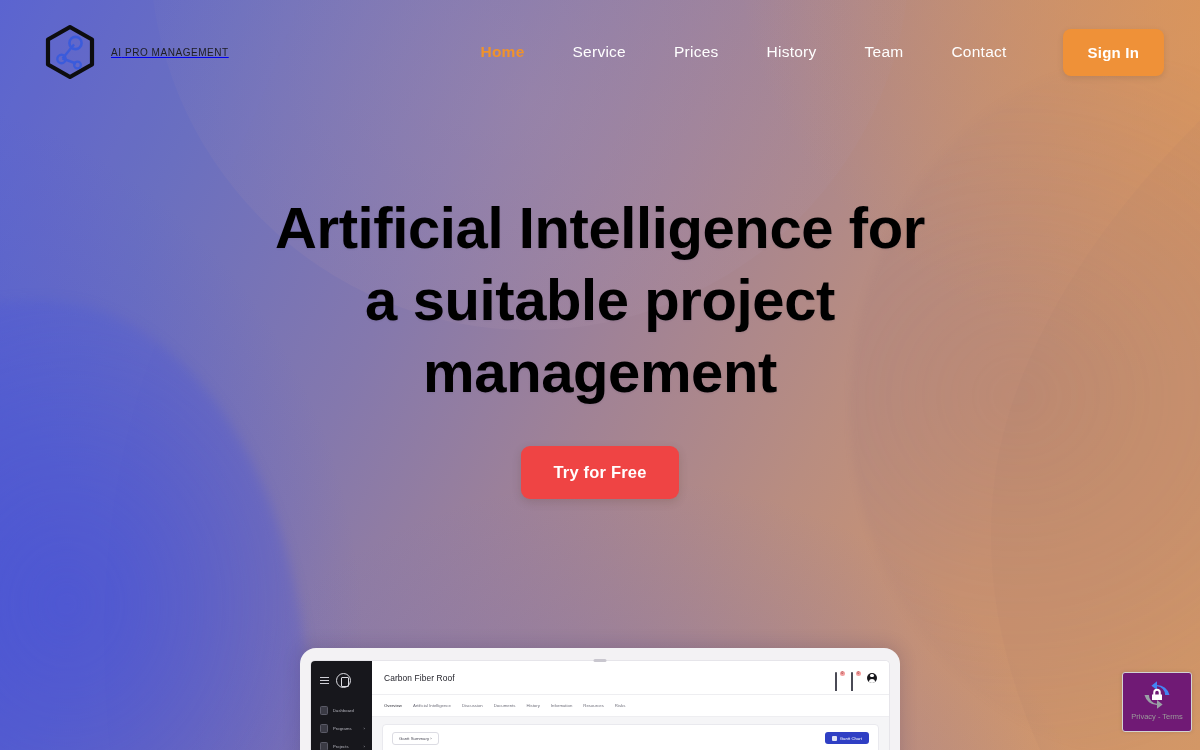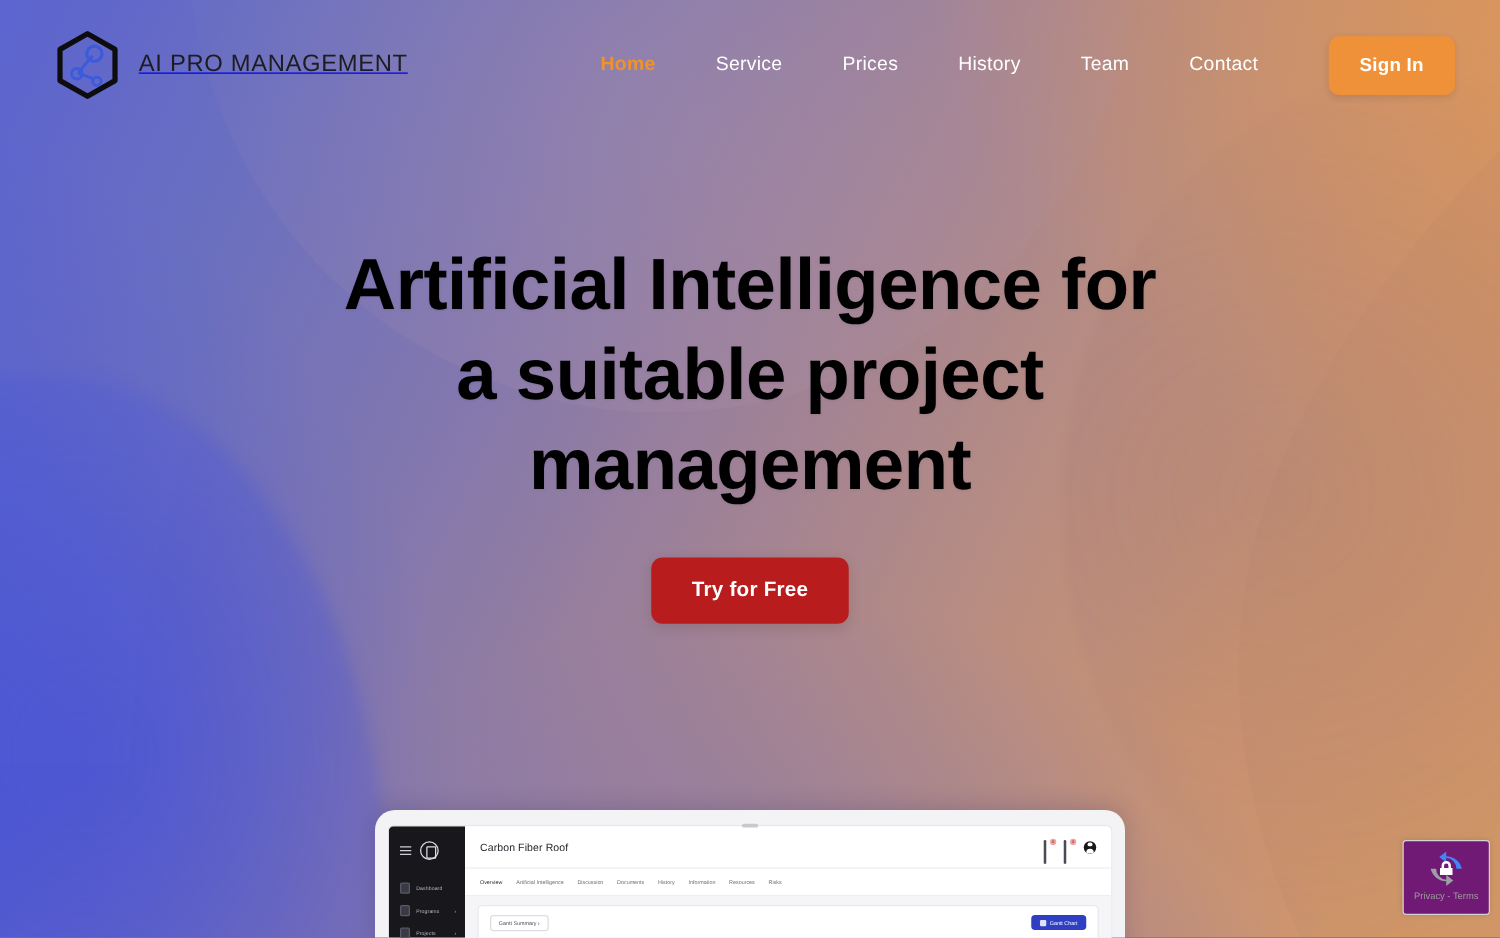--- a/index.html
+++ b/index.html
@@ -60,21 +60,21 @@
   }
 
   
   .header {
     position:absolute; left:0; top:0; width:1200px; height:104px;
     display:flex; align-items:center; z-index:20;
   }
   .brand { display:flex; align-items:center; margin-left:42px; gap:13px; }
   .brand-mark { width:56px; height:56px; display:block; }
   .brand-text {
-    font-size:19px; letter-spacing:.55px; color:#1c1c22;
+    font-size:10px; letter-spacing:.55px; color:#1c1c22;
     font-weight:400; white-space:nowrap;
   }
   .brand-text .ai { font-weight:400; }
 
   .nav { margin-left:auto; display:flex; align-items:center; gap:12px; }
   .nav-link {
     color:#ffffff; font-size:15.5px; letter-spacing:.25px;
     text-decoration:none; padding:0 18px; white-space:nowrap;
     cursor:pointer;
   }
@@ -107,21 +107,21 @@
     color:#ffffff;
     font-size:18.5px;
     line-height:30.5px;
     font-weight:400;
     max-width:690px;
     margin:30px auto 0;
   }
   .cta {
     margin-top:38px;
     display:inline-block;
-    background:#b91c1c; color:#ffffff;
+    background:#ef4444; color:#ffffff;
     font-size:16.5px; font-weight:700; letter-spacing:.2px;
     border:none; border-radius:9px;
     padding:17px 32px; cursor:pointer;
     box-shadow:0 3px 10px rgba(60,40,20,.16);
   }
 
   
   .laptop {
     position:absolute; left:300px; top:648px;
     width:600px; height:150px; z-index:12;

